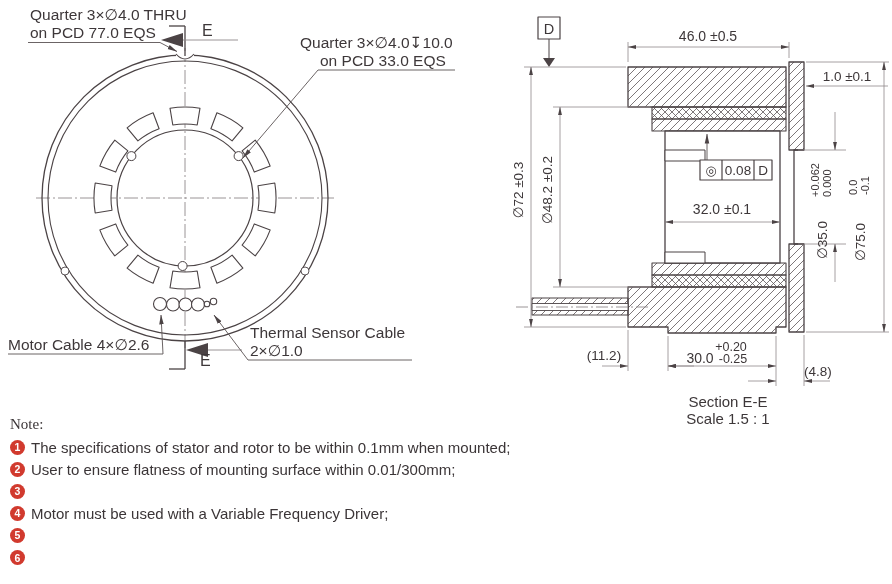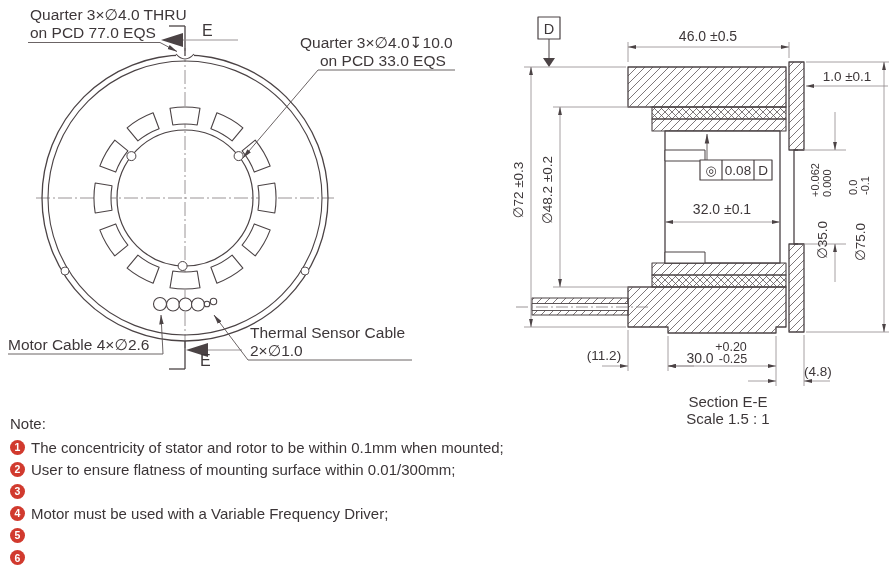--- a/index.html
+++ b/index.html
@@ -1,20 +1,20 @@
 <!DOCTYPE html>
 <html><head>
 <meta charset="utf-8">
 <style>
   html,body{margin:0;padding:0;background:#fff;}
   .page{position:relative;width:892px;height:584px;background:#ffffff;overflow:hidden;
         font-family:"Liberation Sans",sans-serif;}
   svg text{font-family:"Liberation Sans","DejaVu Sans",sans-serif;fill:#3d3739;}
   .notes{position:absolute;left:10px;top:412px;width:660px;color:#3b3537;}
-  .notes-heading{font-size:15px;line-height:24px;}
+  .notes-heading{font-size:15px;line-height:24px;font-family:Liberation Serif, serif;}
   .note-row{display:flex;align-items:center;height:22.1px;font-size:15px;}
   .bullet{flex:0 0 auto;width:15px;height:15px;border-radius:50%;background:#d13a2e;color:#fff;
           font-size:10.5px;font-weight:bold;display:flex;align-items:center;justify-content:center;
           margin-right:6px;}
   .note-text{white-space:nowrap;}
 </style>
 </head>
 <body>
 
 <div class="page">
@@ -245,21 +245,21 @@
 
     <text x="728" y="407" font-size="15" text-anchor="middle">Section E-E</text>
     <text x="728" y="424" font-size="15" text-anchor="middle">Scale 1.5 : 1</text>
   </g>
 </svg>
 
 <div class="notes">
   <div class="notes-heading">Note:</div>
   <div class="note-row">
     <span class="bullet">1</span>
-    <span class="note-text">The concentricity of stator and rotor to be within 0.1mm when mounted;</span>
+    <span class="note-text">The specifications of stator and rotor to be within 0.1mm when mounted;</span>
   </div>
   <div class="note-row">
     <span class="bullet">2</span>
     <span class="note-text">User to ensure flatness of mounting surface within 0.01/300mm;</span>
   </div>
   <div class="note-row">
     <span class="bullet">3</span>
   </div>
   <div class="note-row">
     <span class="bullet">4</span>

